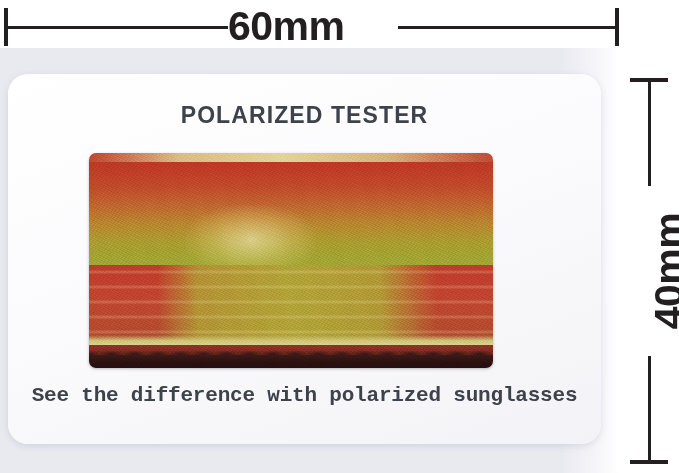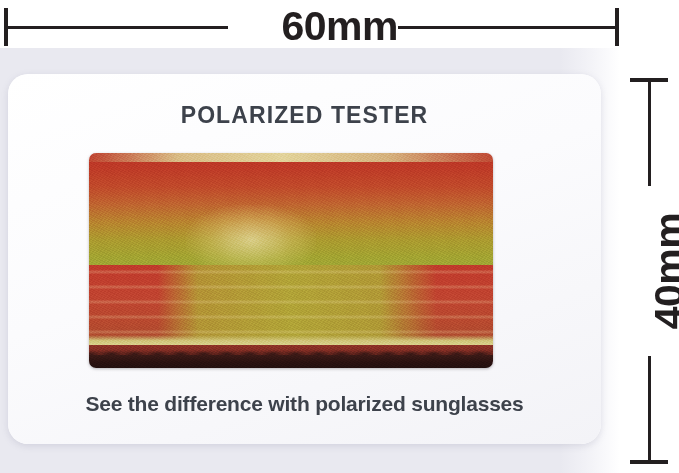--- a/index.html
+++ b/index.html
@@ -59,21 +59,21 @@
   .dim-h-tick.left  { left: 4px; }
   .dim-h-tick.right { left: 615px; }
 
   .dim-h-label {
     position: absolute;
     left: 228px;
     top: 0px;
     width: 170px;
     height: 36px;
     line-height: 52px;
-    text-align: right;
+    text-align: left;
     font-size: 41px;
     font-weight: bold;
     color: #231f20;
     letter-spacing: -0.5px;
     background: #ffffff;
     z-index: 3;
   }
 
   
   .dim-v-line {
@@ -141,27 +141,28 @@
     text-align: center;
     font-size: 23px;
     font-weight: bold;
     letter-spacing: 1.1px;
     color: #3d424b;
   }
 
   .card-caption {
     position: absolute;
     left: 0;
-    top: 318px;
+    top: 310px;
     width: 100%;
     text-align: center;
     font-size: 21px;
     font-weight: bold;
     letter-spacing: -0.2px;
     color: #3d424b;
+    font-family: Liberation Mono, monospace;
   }
 
   
   .photo {
     position: absolute;
     left: 81px;
     top: 79px;
     width: 404px;
     height: 215px;
     border-radius: 7px;

